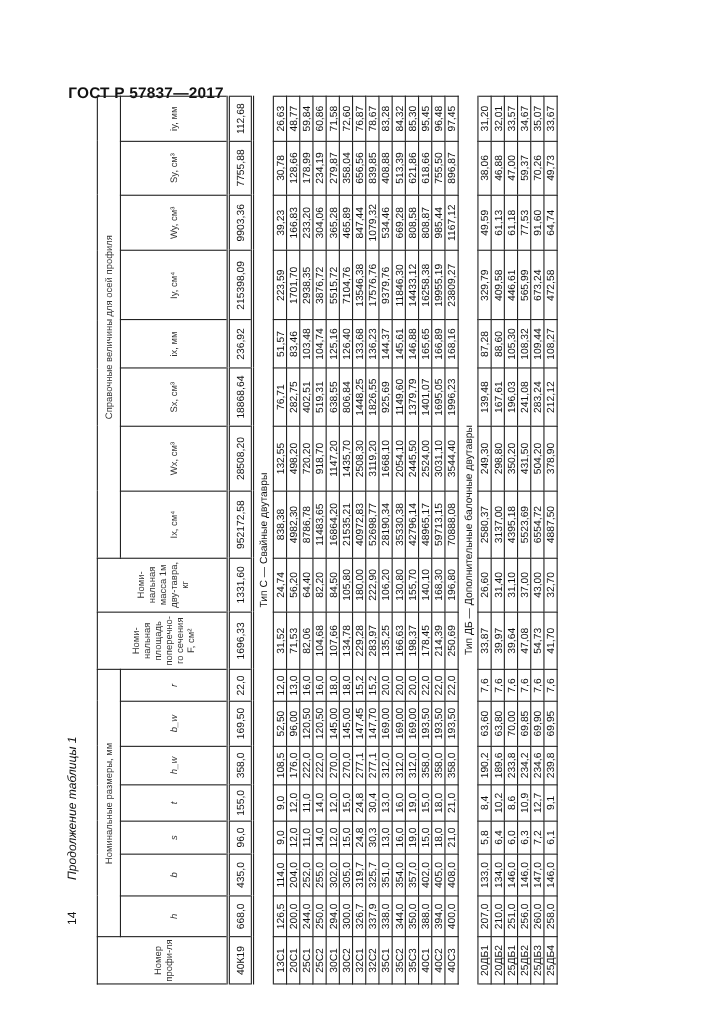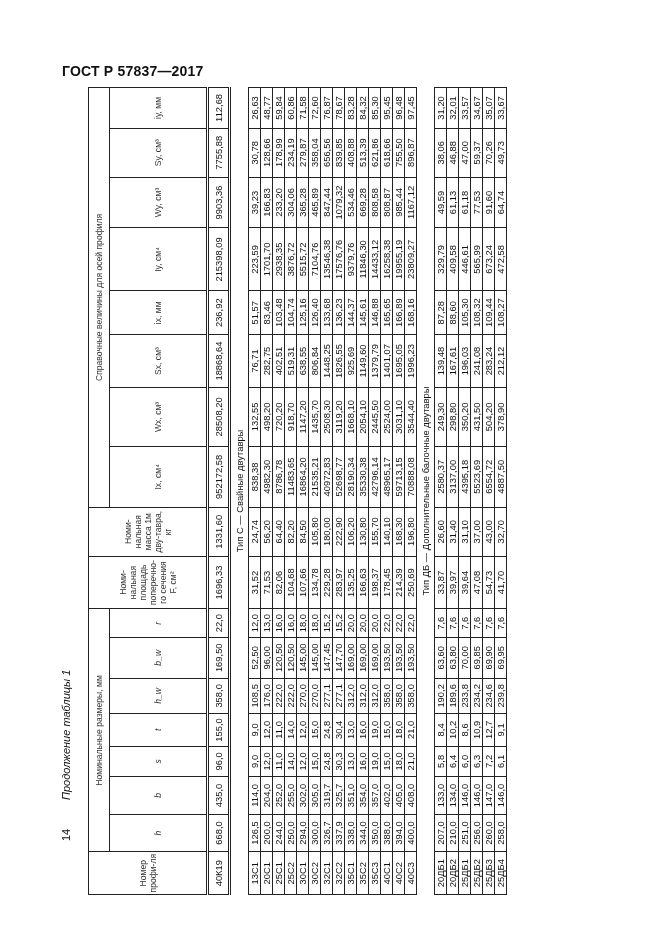--- a/index.html
+++ b/index.html
@@ -1,17 +1,17 @@
 <!DOCTYPE html>
 <html><head>
 <meta charset="utf-8">
 <style>
   html,body{margin:0;padding:0;background:#fff;}
   body{width:661px;height:935px;position:relative;overflow:hidden;font-family:"Liberation Sans",sans-serif;color:#111;}
-  .doc-title{position:absolute;left:62px;top:63px;font-size:14px;font-weight:bold;letter-spacing:0.2px;}
+  .doc-title{position:absolute;left:62px;top:76px;font-size:14px;font-weight:bold;letter-spacing:0.2px;}
   .page-num{position:absolute;left:60px;top:841px;font-size:11px;transform:rotate(-90deg);transform-origin:left top;}
   .caption{position:absolute;left:60px;top:800px;font-size:11px;font-style:italic;transform:rotate(-90deg);transform-origin:left top;white-space:nowrap;}
   .rot{position:absolute;left:88px;top:895px;width:808px;height:530px;transform:rotate(-90deg);transform-origin:left top;}
   table{border-collapse:collapse;width:808px;font-size:9.4px;table-layout:fixed;}
   td,th{border:1px solid #222;text-align:center;padding:0 1px;font-weight:normal;white-space:nowrap;overflow:hidden;}
   th{font-size:8.6px;line-height:10px;white-space:normal;color:#333;}
   .hdr1 th{height:20px;}
   .hdr2 th{height:96px;}
   .base td{height:19px;border-top:3px double #222;border-bottom:3px double #222;}
   .sect td{border-left:none;border-right:none;height:17px;font-size:9.4px;text-align:center;}

